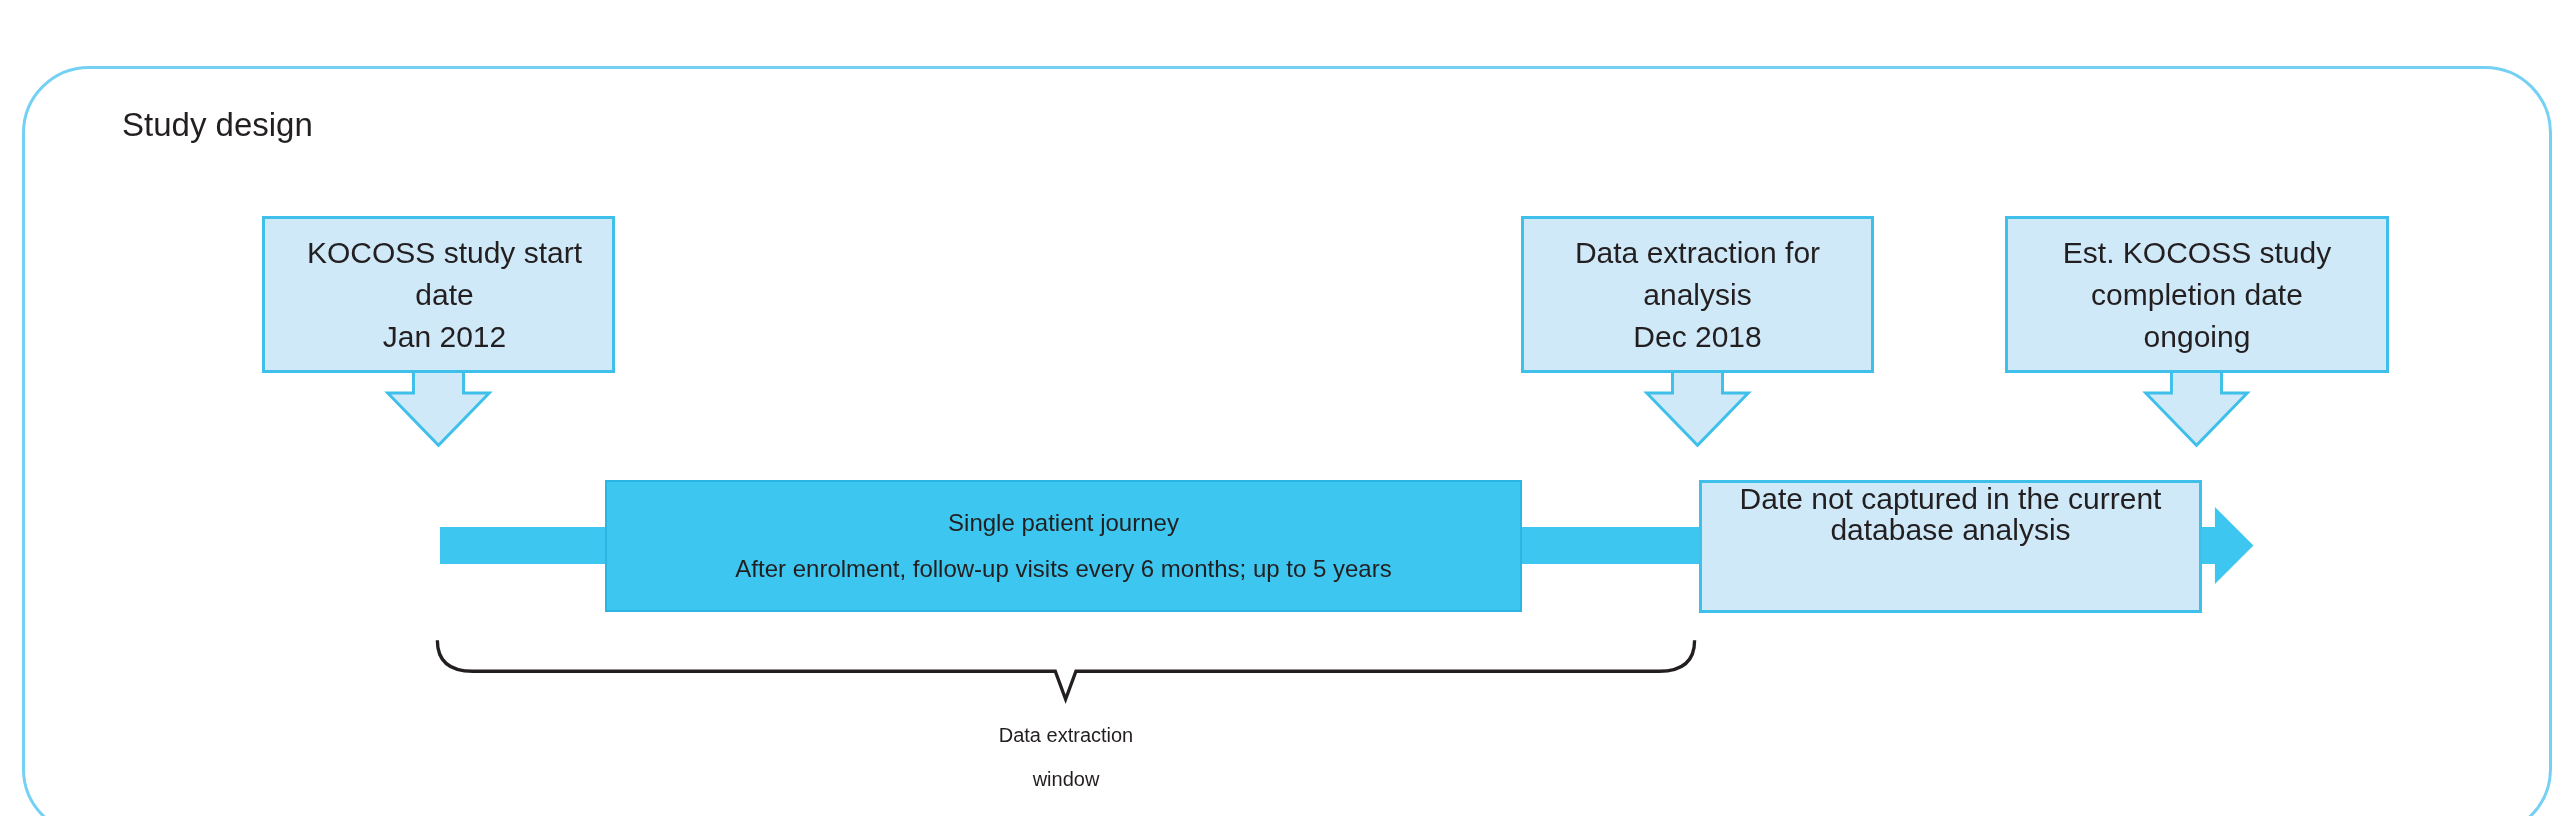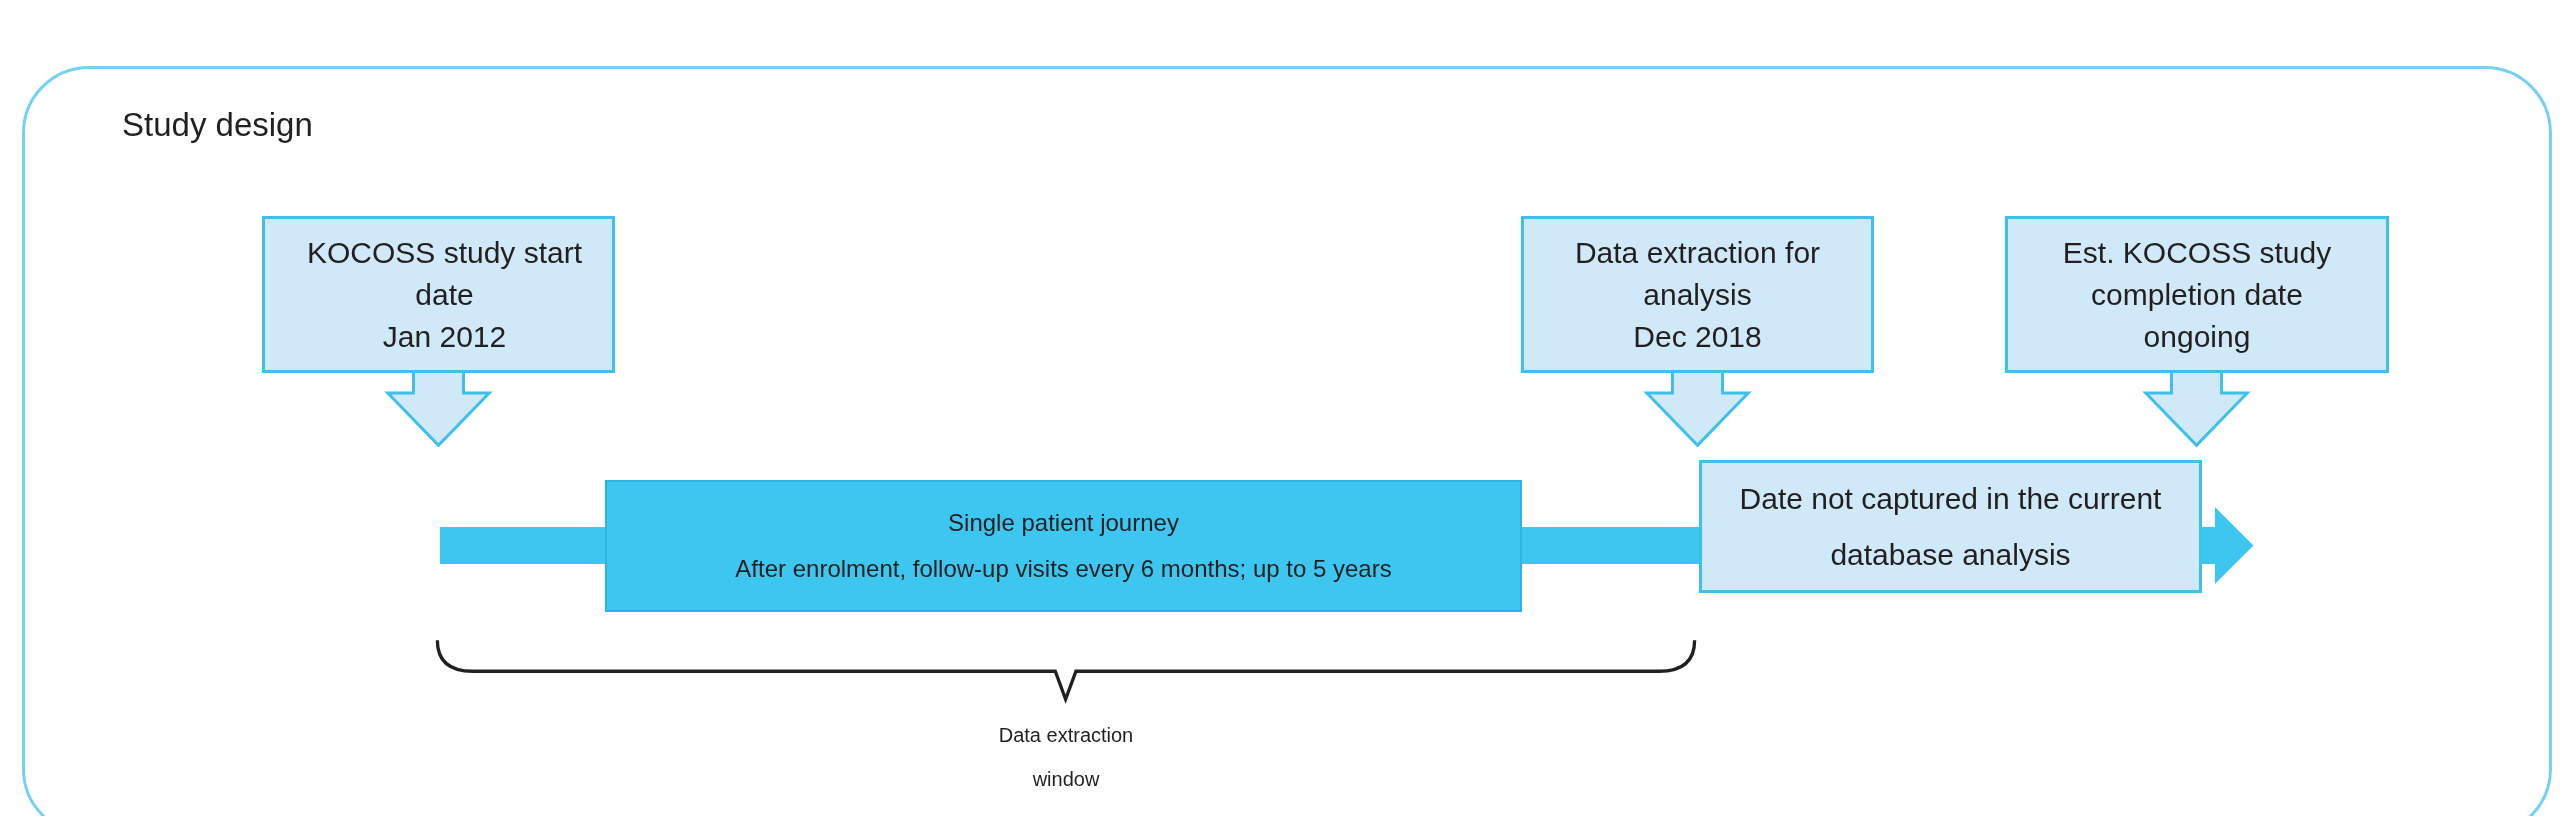--- a/index.html
+++ b/index.html
@@ -39,24 +39,24 @@
   .tbar{position:absolute;top:483px;height:37px;background:var(--accent-cyan);z-index:1;}
   .tbar.seg1{left:440px;width:177px;}
   .tbar.seg2{left:1519px;width:181px;}
   .journey{
     position:absolute;left:605px;top:436px;width:917px;height:132px;box-sizing:border-box;
     background:var(--accent-cyan);border:2.2px solid var(--accent-cyan-border);
     display:flex;align-items:center;justify-content:center;text-align:center;
     font-size:24px;line-height:46px;white-space:pre-line;z-index:2;
   }
   .notcaptured{
-    position:absolute;left:1699px;top:416px;width:503px;height:133px;box-sizing:border-box;
+    position:absolute;left:1699px;top:436px;width:503px;height:133px;box-sizing:border-box;
     background:var(--light-blue-fill);border:3px solid var(--light-blue-border);
-    display:flex;align-items:center;justify-content:center;text-align:center;
-    font-size:30px;line-height:56px;white-space:pre-line;z-index:2;
+    display:flex;justify-content:center;text-align:center;
+    font-size:30px;line-height:31px;white-space:pre-line;z-index:2;
   }
   .rarrow{position:absolute;left:2200px;top:463px;width:55px;height:77px;overflow:visible;z-index:1;}
   .brace{position:absolute;left:427px;top:588px;width:1275px;height:74px;overflow:visible;z-index:1;}
   .brace-label{
     position:absolute;left:844px;top:669px;width:444px;text-align:center;
     font-size:20px;line-height:44px;white-space:pre-line;
   }
 </style>
 </head>
 <body>

